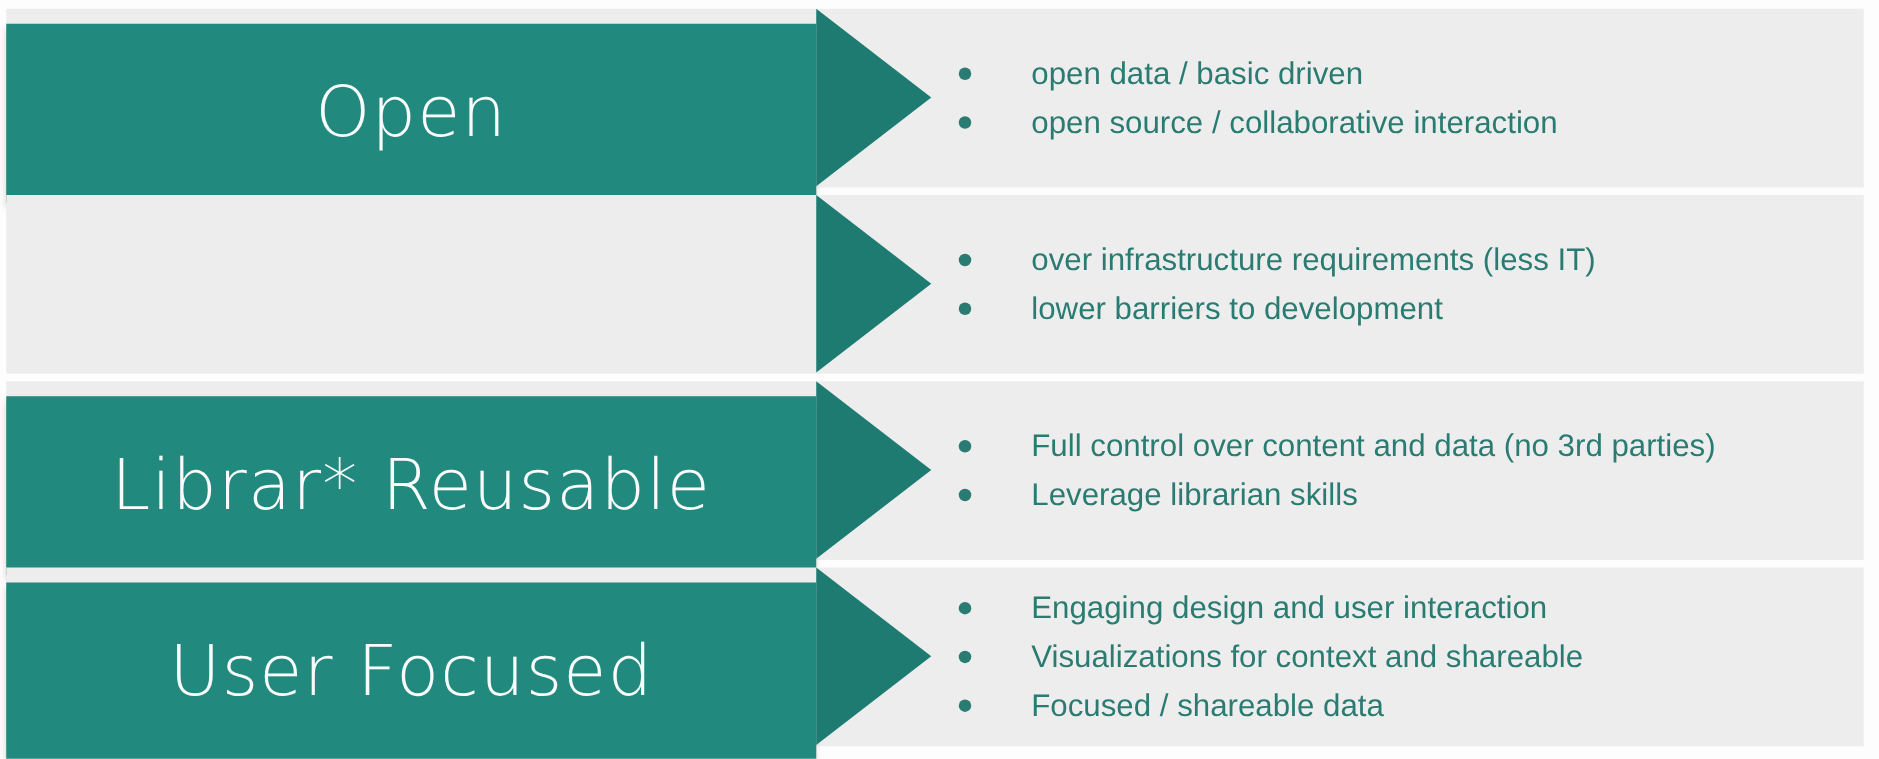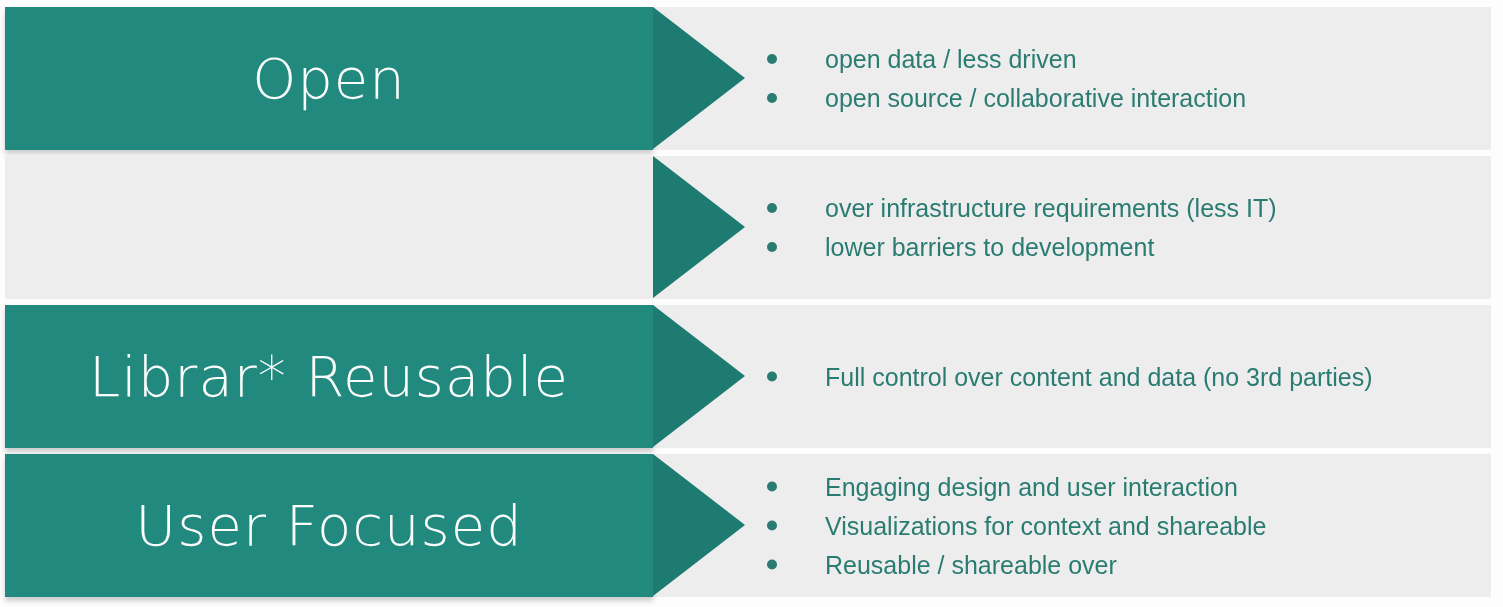--- a/index.html
+++ b/index.html
@@ -26,21 +26,21 @@
     height: 143px;
     background: var(--panel);
   }
   .band-0 { top: 7px; }
   .band-1 { top: 156px; }
   .band-2 { top: 305px; }
   .band-3 { top: 454px; }
 
   .arrow {
     position: absolute;
-    left: 0; top: 0;
+    left: 0; top: 12px;
     width: 648px; height: 143px;
     background: var(--arrow-body);
     display: flex;
     align-items: center;
     justify-content: center;
     box-shadow: 0 4px 5px rgba(60,60,60,0.25);
   }
   .arrow-tip {
     position: absolute;
     left: 648px; top: 0;
@@ -90,21 +90,21 @@
 <div class="slide">
 
   <div class="band band-0">
     <div class="arrow">
       <div class="band-title">Open</div>
     </div>
     <div class="arrow-tip"></div>
     <div class="bullets">
       <div class="bullet-line">
         <span class="bullet-dot"></span>
-        <span class="bullet-text">open data / less driven</span>
+        <span class="bullet-text">open data / basic driven</span>
       </div>
       <div class="bullet-line">
         <span class="bullet-dot"></span>
         <span class="bullet-text">open source / collaborative interaction</span>
       </div>
     </div>
   </div>
 
   <div class="band band-1">
     <div class="arrow-tip"></div>
@@ -123,37 +123,41 @@
   <div class="band band-2">
     <div class="arrow">
       <div class="band-title">Librar* Reusable</div>
     </div>
     <div class="arrow-tip"></div>
     <div class="bullets">
       <div class="bullet-line">
         <span class="bullet-dot"></span>
         <span class="bullet-text">Full control over content and data (no 3rd parties)</span>
       </div>
+      <div class="bullet-line">
+        <span class="bullet-dot"></span>
+        <span class="bullet-text">Leverage librarian skills</span>
+      </div>
     </div>
   </div>
 
   <div class="band band-3">
     <div class="arrow">
       <div class="band-title">User Focused</div>
     </div>
     <div class="arrow-tip"></div>
     <div class="bullets">
       <div class="bullet-line">
         <span class="bullet-dot"></span>
         <span class="bullet-text">Engaging design and user interaction</span>
       </div>
       <div class="bullet-line">
         <span class="bullet-dot"></span>
         <span class="bullet-text">Visualizations for context and shareable</span>
       </div>
       <div class="bullet-line">
         <span class="bullet-dot"></span>
-        <span class="bullet-text">Reusable / shareable over</span>
+        <span class="bullet-text">Focused / shareable data</span>
       </div>
     </div>
   </div>
 
 </div>
 
 </body></html>

